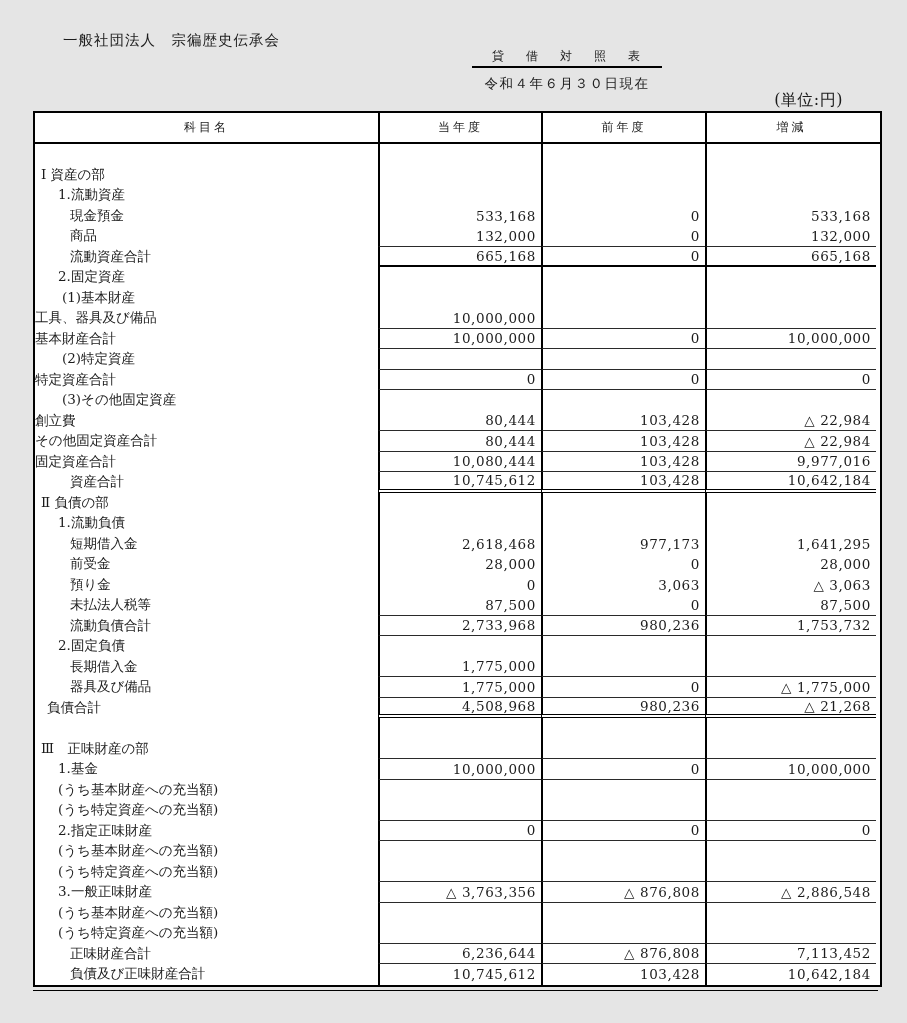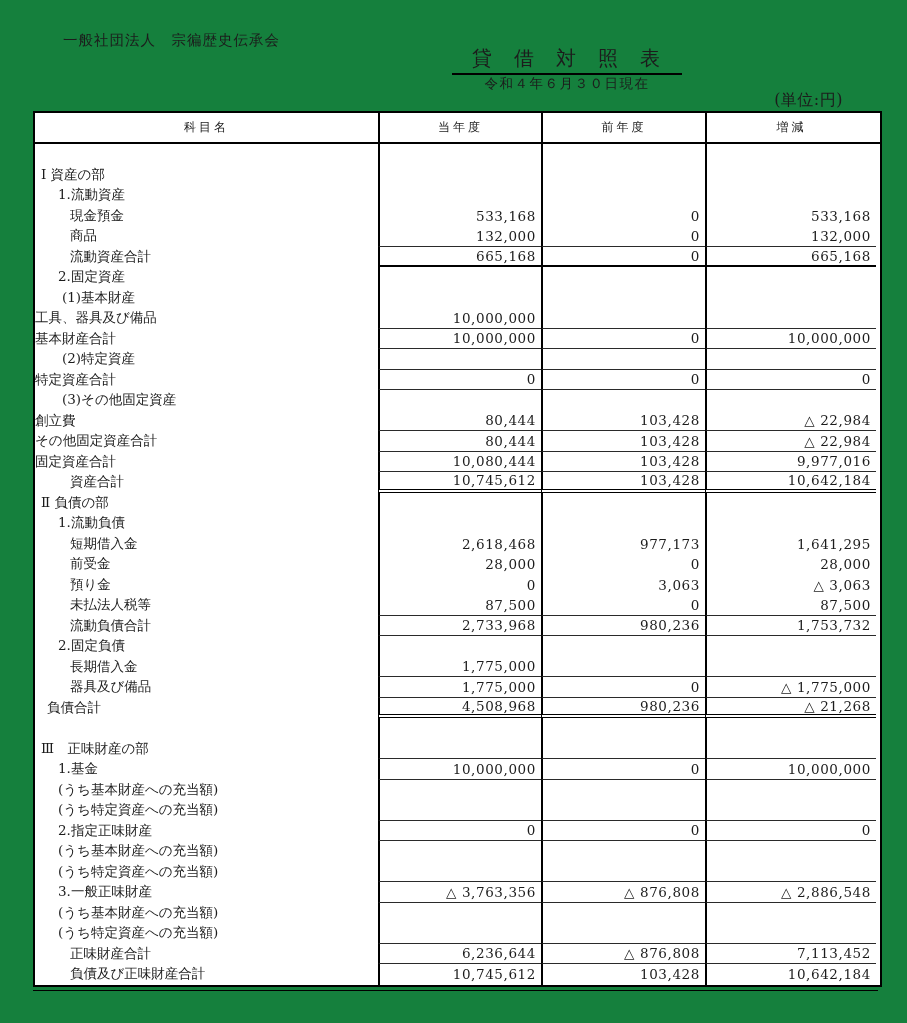--- a/index.html
+++ b/index.html
@@ -1,23 +1,23 @@
 <!DOCTYPE html>
 <html lang="ja"><head>
 <meta charset="utf-8">
 <style>
   html,body { margin:0; padding:0; background:#ffffff; }
   .page {
-    position:relative; width:907px; height:1023px; background:#15803d;
+    position:relative; width:907px; height:1023px; background:#e5e5e5;
     font-family:"DejaVu Serif","Liberation Serif",serif; color:#1c1c1c; overflow:hidden;
   }
   .org { position:absolute; left:63px; top:31px; font-size:14.5px; letter-spacing:1px; white-space:nowrap; }
   .title-wrap { position:absolute; left:567px; top:45px; transform:translateX(-50%); }
   .title-inner {
-    display:inline-block; font-size:20px; letter-spacing:22px; padding:0 0 1px 20px;
+    display:inline-block; font-size:12px; letter-spacing:22px; padding:0 0 1px 20px;
     border-bottom:2px solid #000; white-space:nowrap;
   }
   .date { position:absolute; left:567px; top:75px; transform:translateX(-50%); font-size:13.5px; letter-spacing:1.5px; white-space:nowrap; }
   .unit { position:absolute; right:64px; top:90px; font-size:16px; letter-spacing:0.5px; }
 
   .bs { position:absolute; left:33px; top:111px; width:845px; border:2px solid #000; background:#fff; }
   .hdr { display:grid; grid-template-columns:343px 163px 164px 171px; height:29px; border-bottom:2px solid #000; }
   .c { box-sizing:border-box; height:100%; min-width:0; }
   .c + .c { border-left:2px solid #000; }
   .hdr .c { display:flex; align-items:center; justify-content:center; font-size:12px; letter-spacing:3px; }

